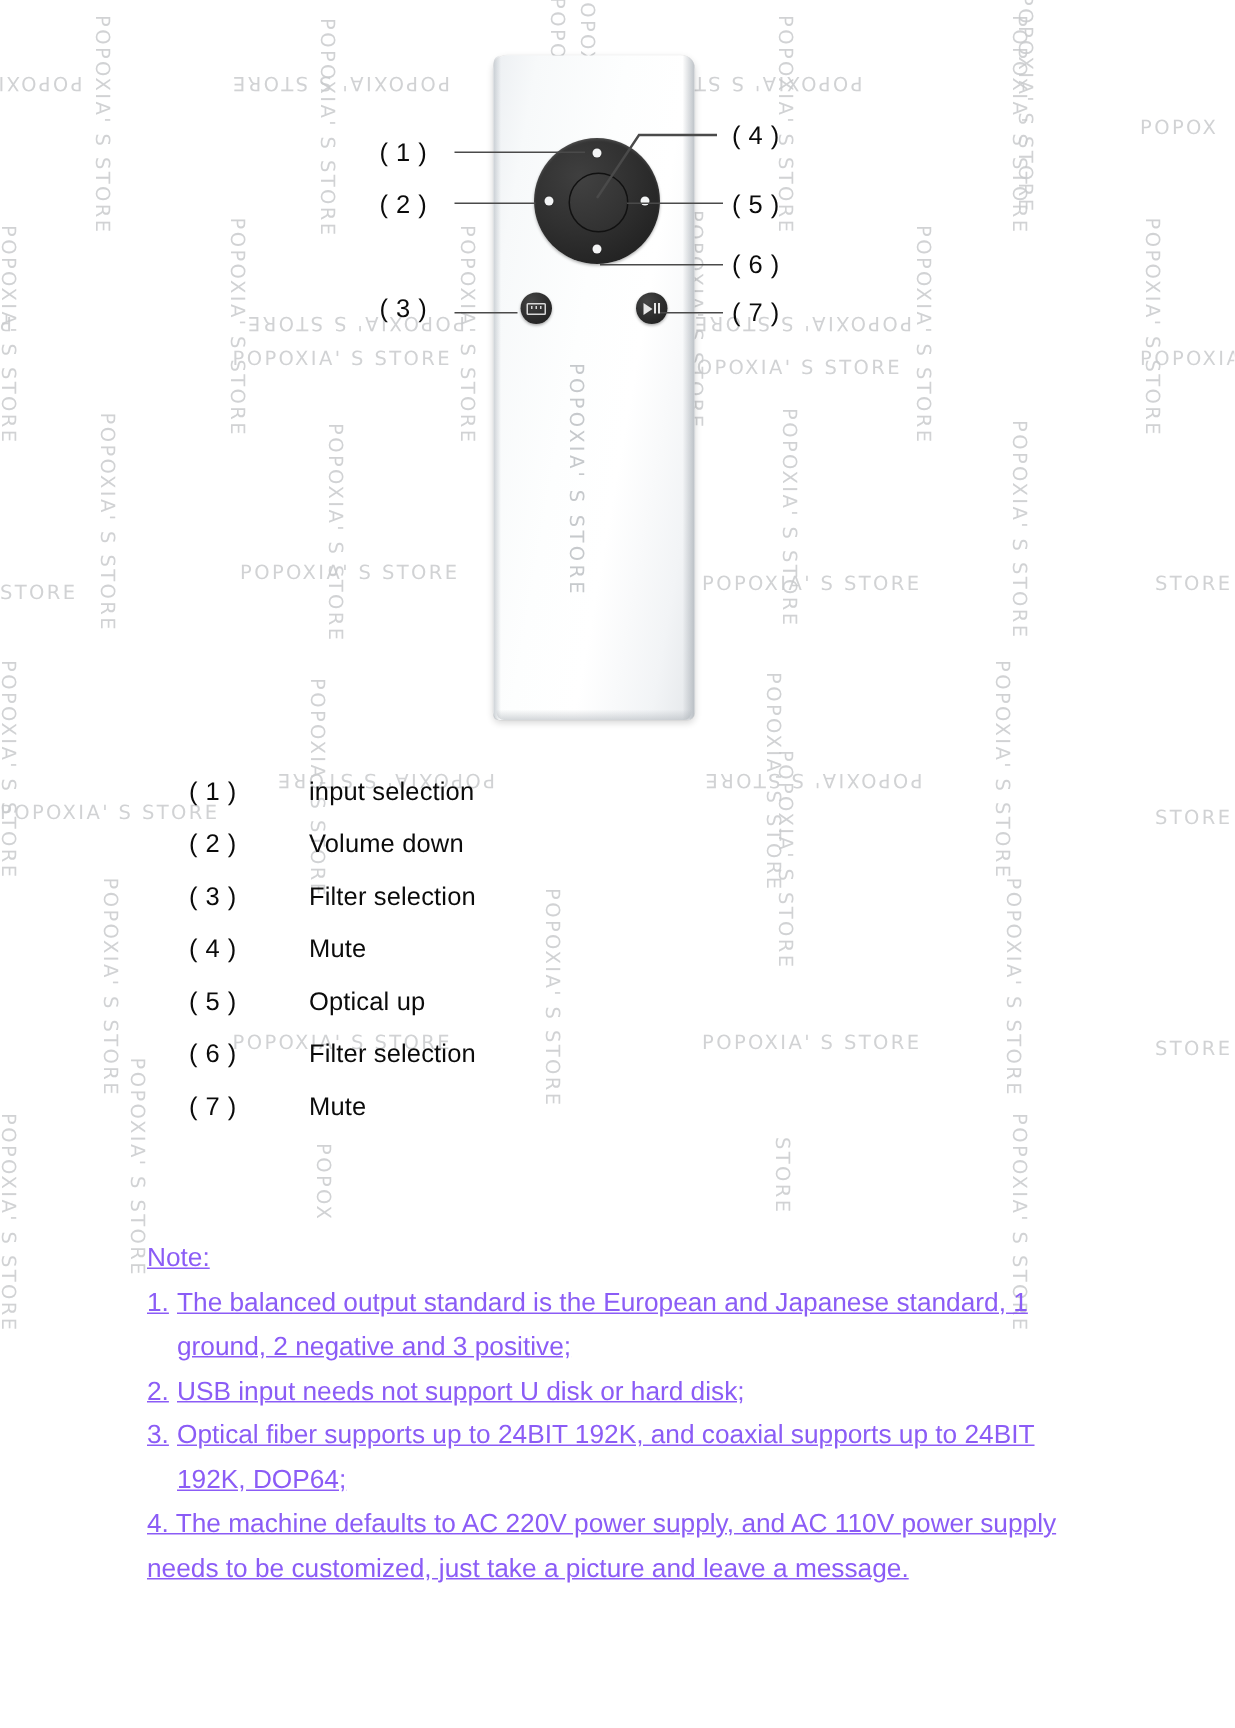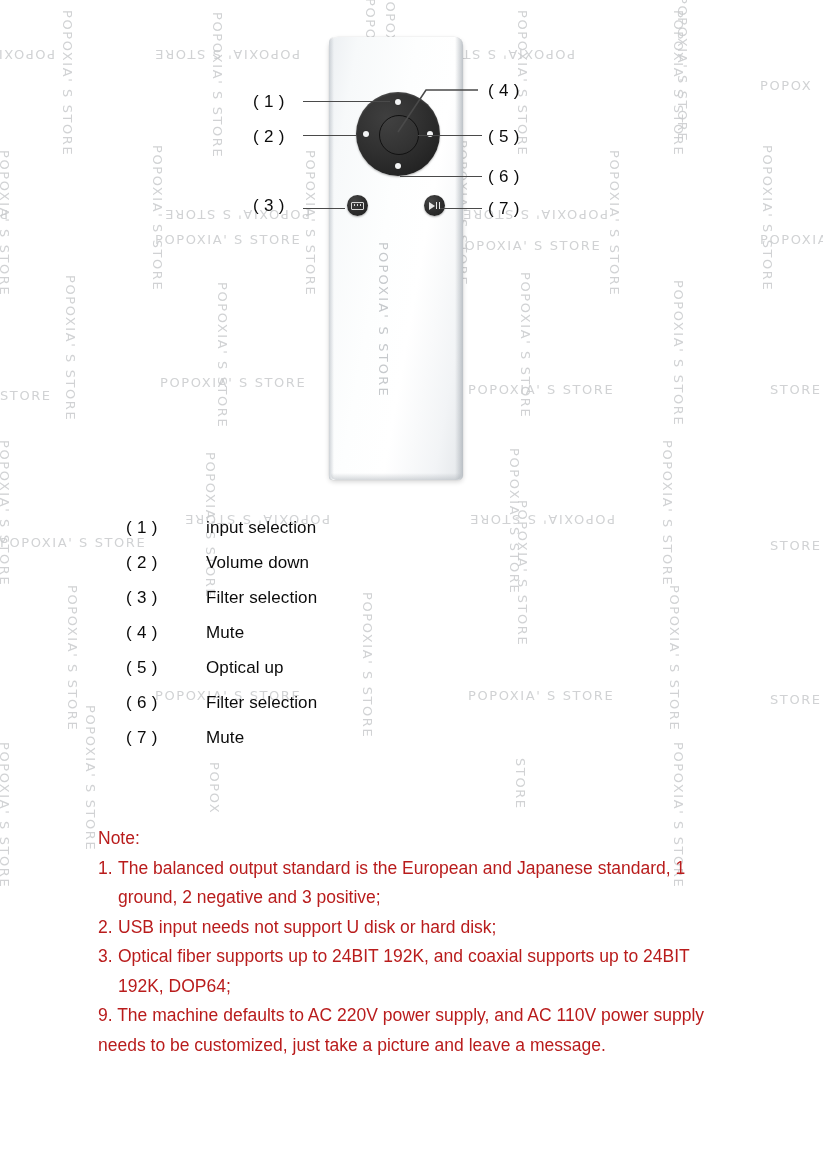--- a/index.html
+++ b/index.html
@@ -228,21 +228,22 @@
 
   
   #note-block {
     position: absolute;
     left: 98px;
     top: 824px;
     width: 640px;
     z-index: 5;
     font-size: 17.5px;
     line-height: 29.5px;
-    color: #b91c1c;
+    color: #8b5cf6;
+    text-decoration: underline;
   }
   #note-title { margin: 0 0 0 0; }
   .note-item {
     display: flex;
     margin: 0;
   }
   .note-marker {
     width: 20px;
     flex: none;
   }
@@ -398,16 +399,16 @@
         </div>
         <div class="note-item">
           <span class="note-marker">2.</span>
           <span class="note-text">USB input needs not support U disk or hard disk;</span>
         </div>
         <div class="note-item">
           <span class="note-marker">3.</span>
           <span class="note-text">Optical fiber supports up to 24BIT 192K, and coaxial supports up to 24BIT 192K, DOP64;</span>
         </div>
       </div>
-    <div id="note-final" class="note-flow">9. The machine defaults to AC 220V power supply, and AC 110V power supply needs to be customized, just take a picture and leave a message.</div>
+    <div id="note-final" class="note-flow">4. The machine defaults to AC 220V power supply, and AC 110V power supply needs to be customized, just take a picture and leave a message.</div>
   </div>
 
 </div>
 
 </body></html>

